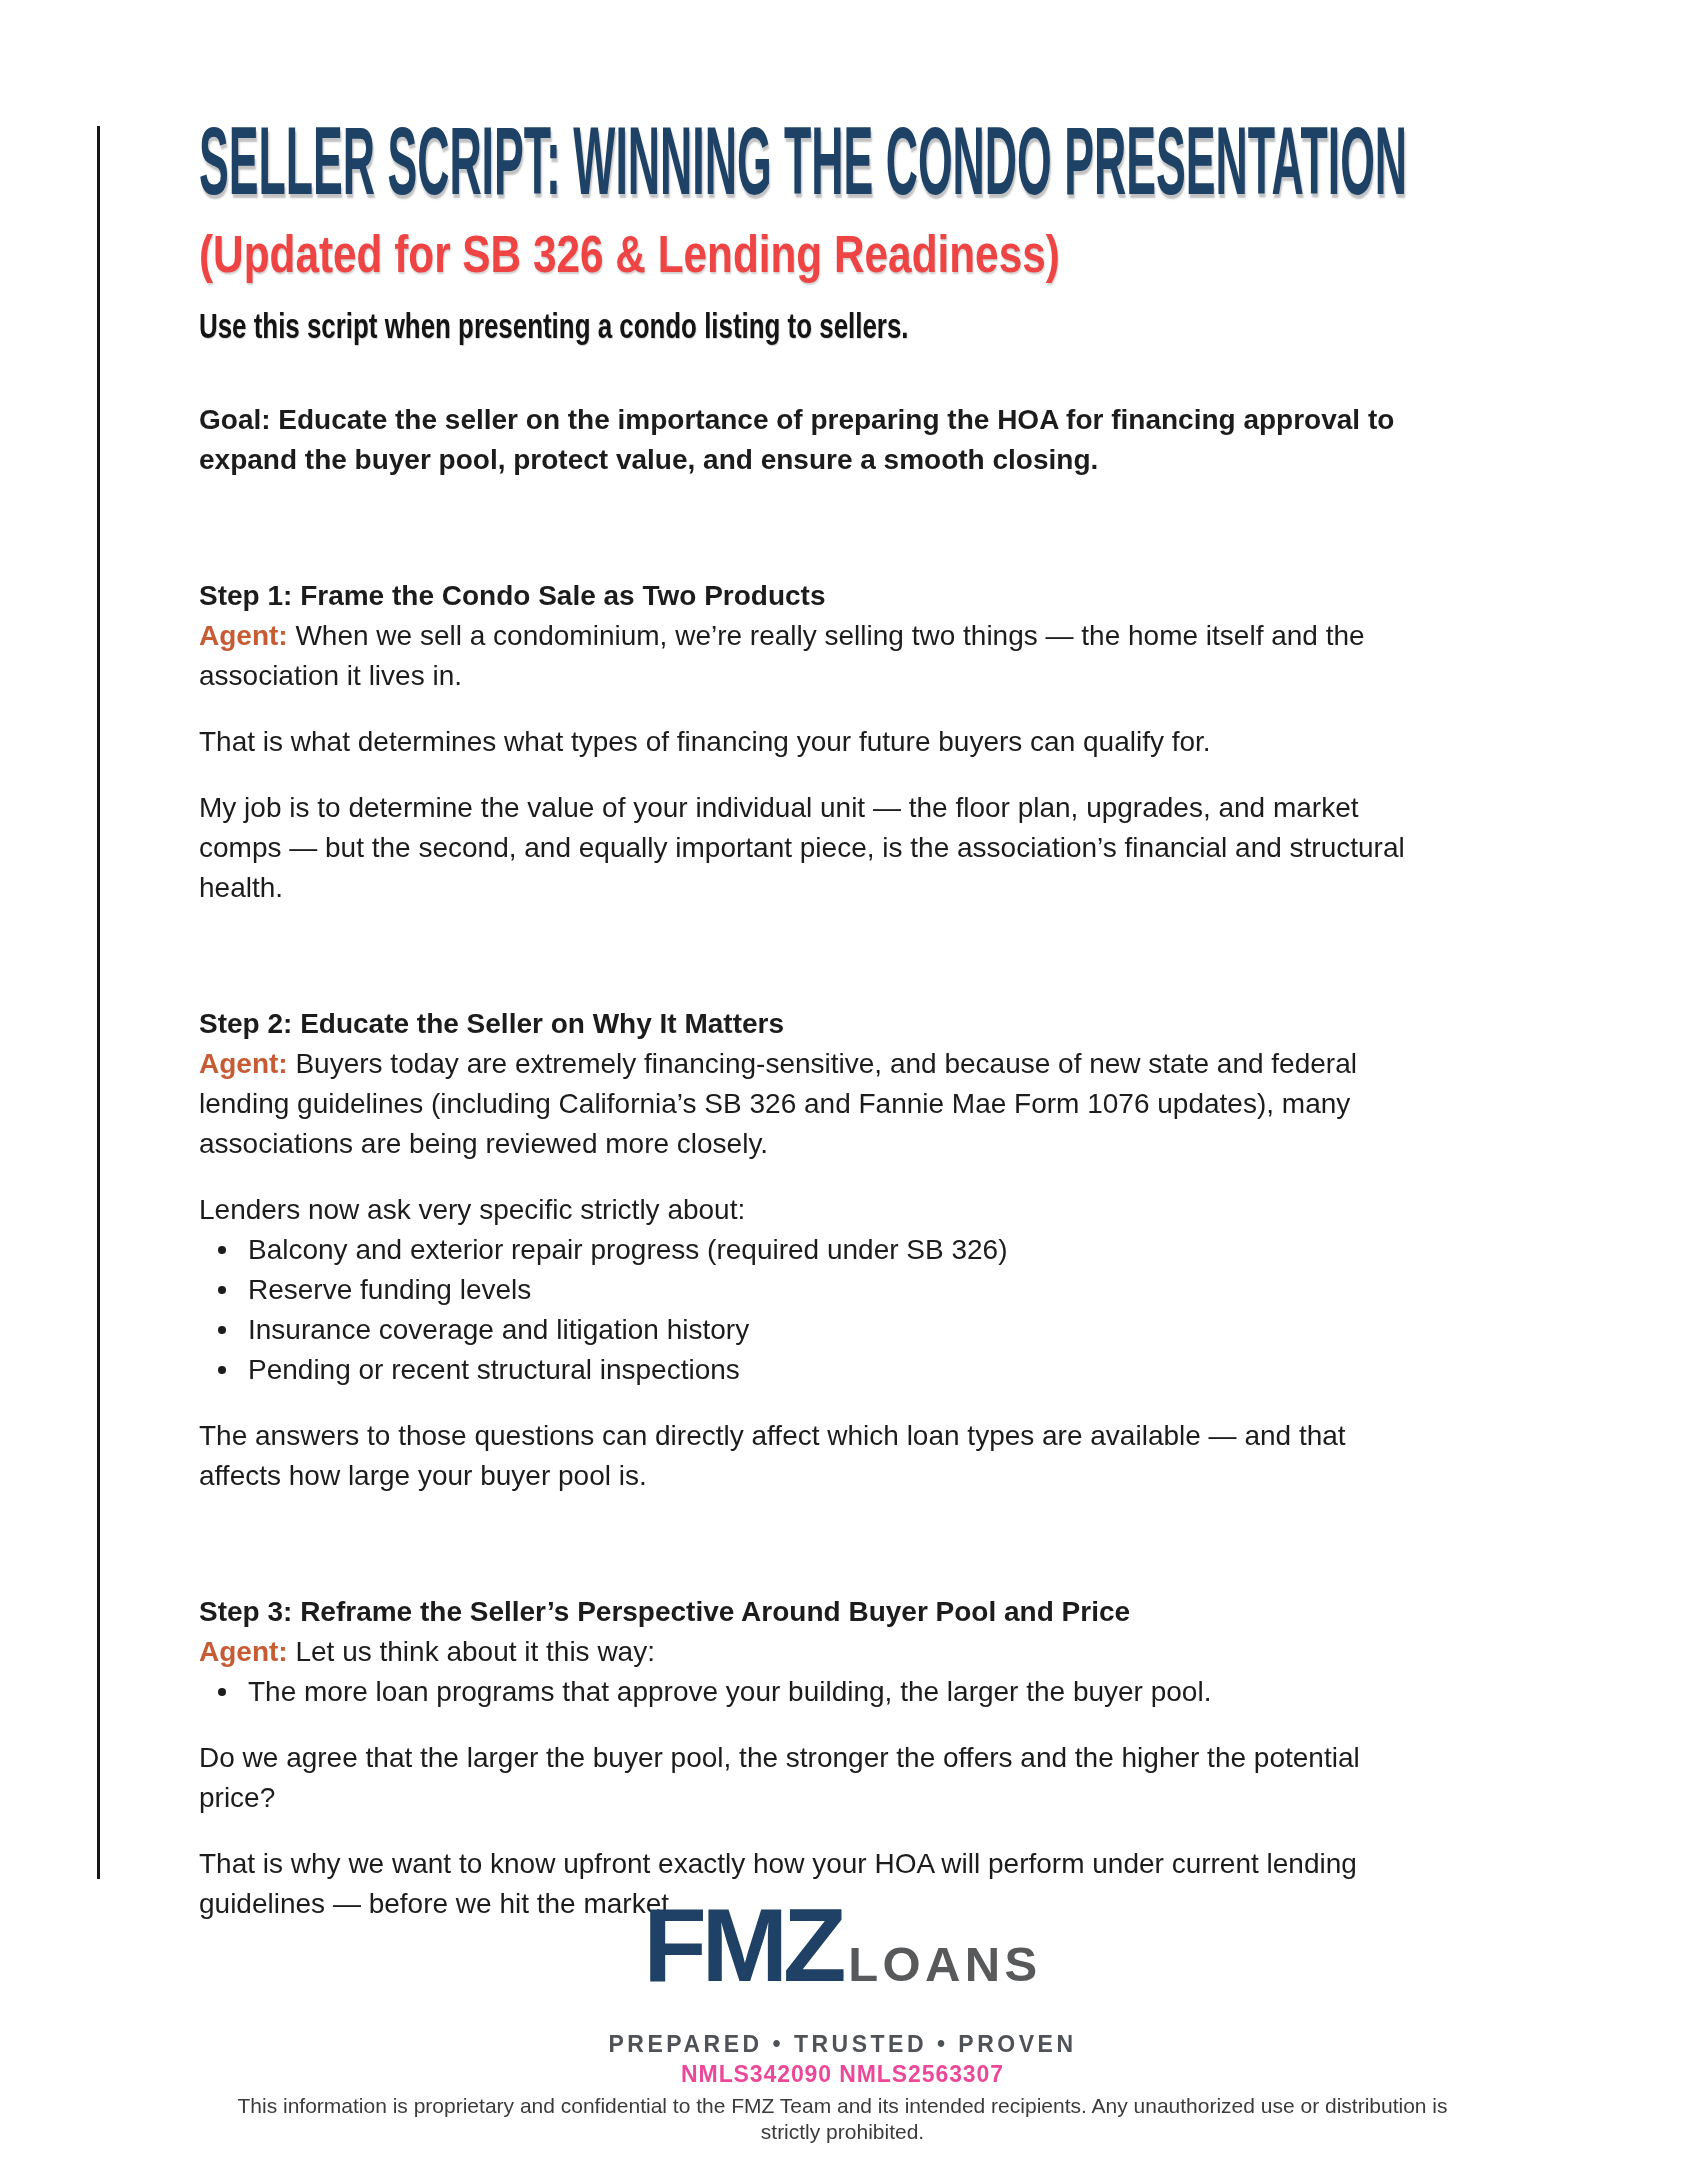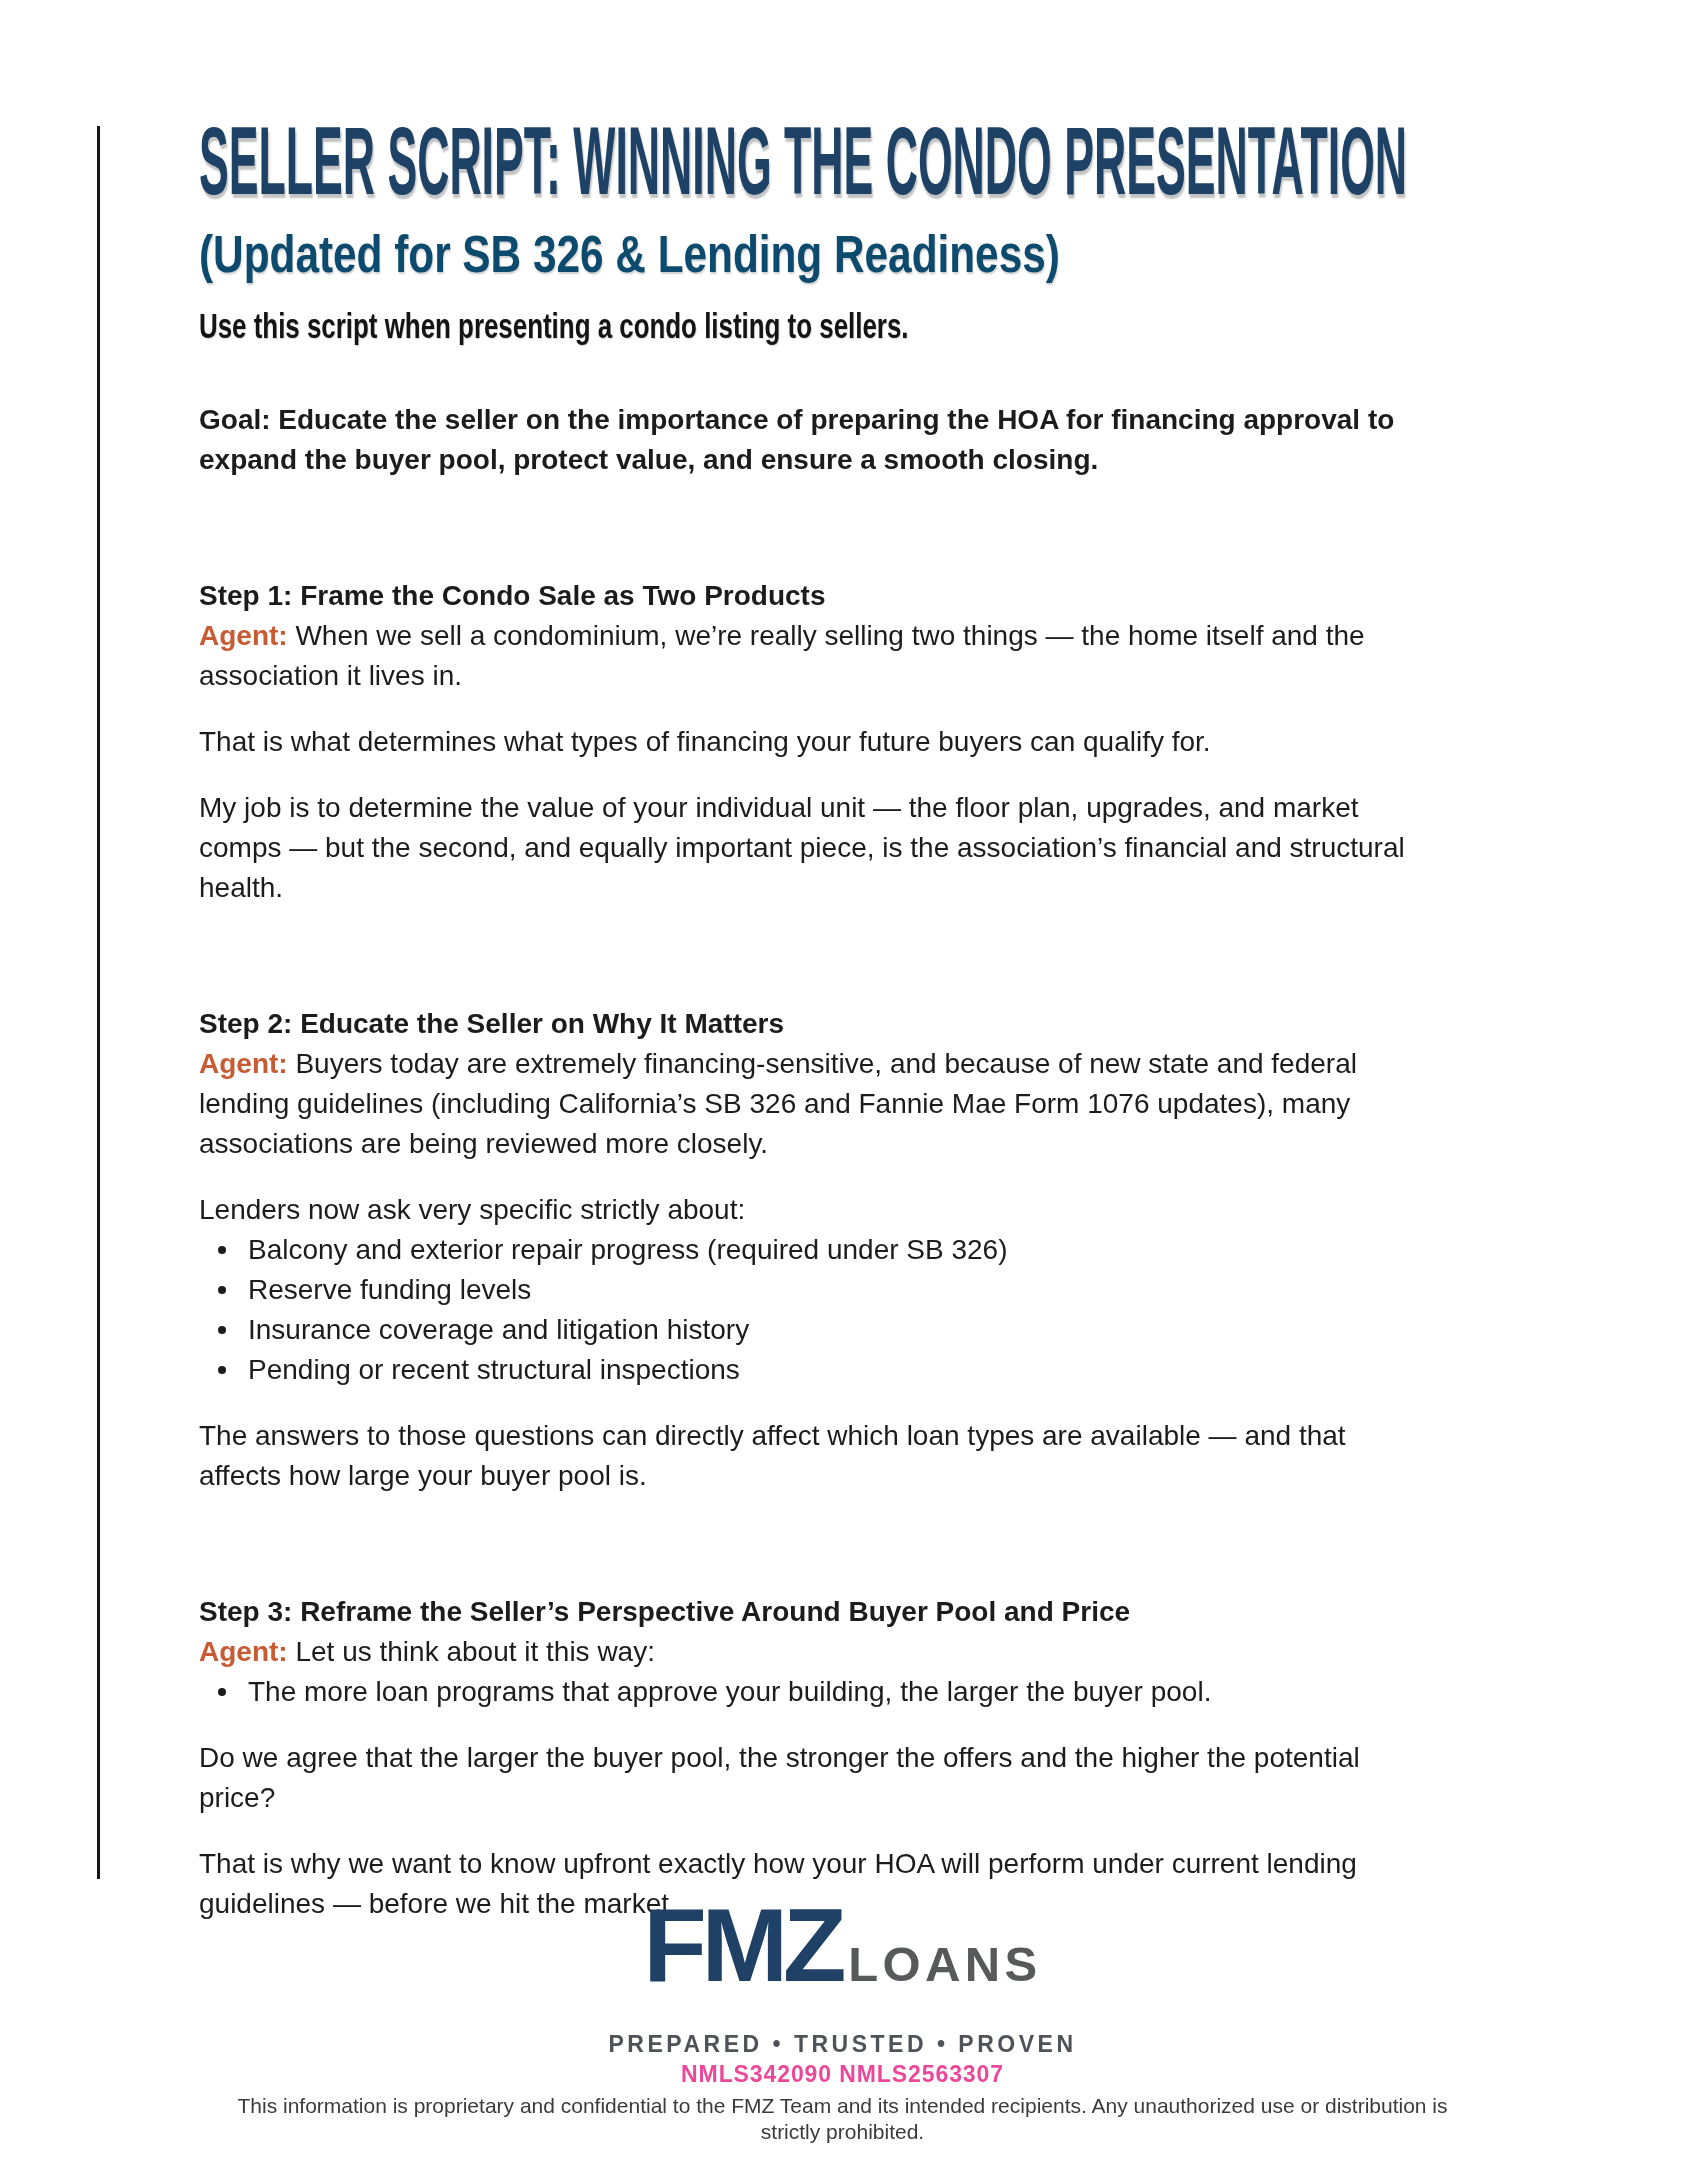--- a/index.html
+++ b/index.html
@@ -38,21 +38,21 @@
     display: inline-block;
     transform: scaleX(0.46);
     transform-origin: 0 50%;
     text-shadow: 2.6px 3.5px 2.6px rgba(120,120,120,0.45);
   }
   .subtitle {
     margin: 17.6px 0 0 0;
     font-size: 51px;
     line-height: 56px;
     font-weight: bold;
-    color: #0c4a6e;
+    color: #ef4444;
     white-space: nowrap;
   }
   .subtitle .squish {
     display: inline-block;
     transform: scaleX(0.83);
     transform-origin: 0 50%;
     text-shadow: 0.9px 1.8px 1.8px rgba(150,150,150,0.45);
   }
   .intro {
     margin: 23px 0 0 0;

